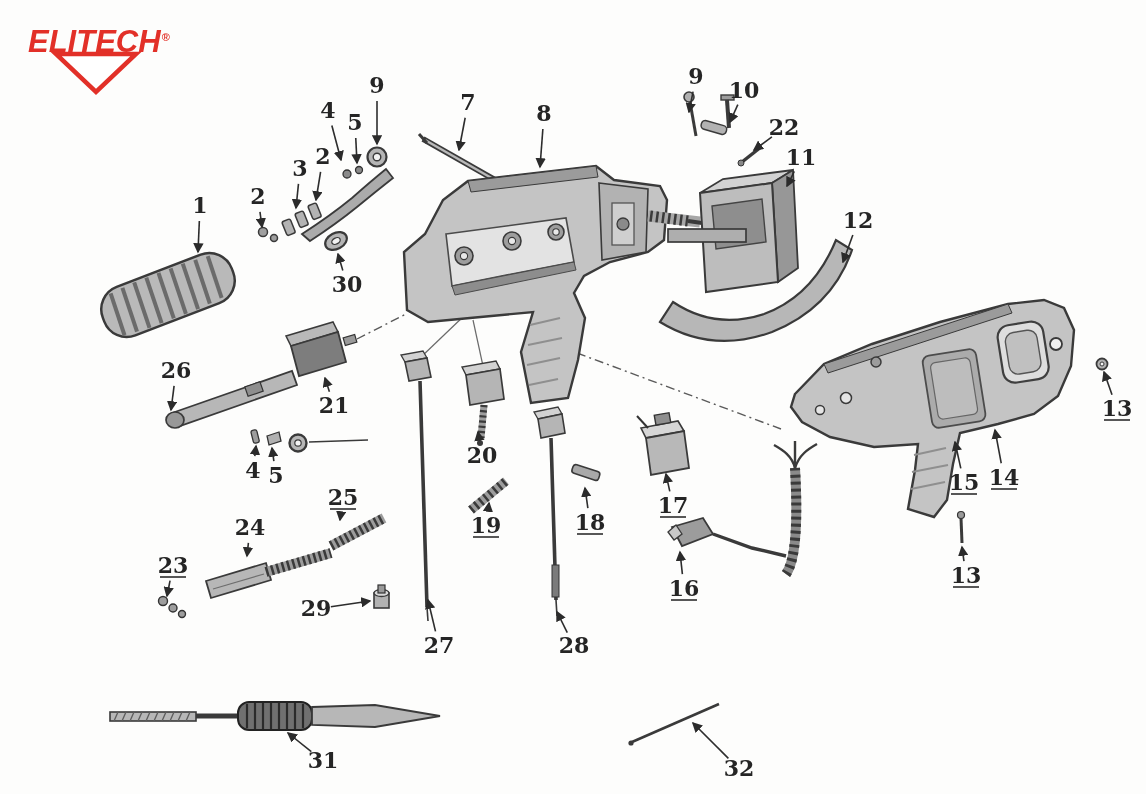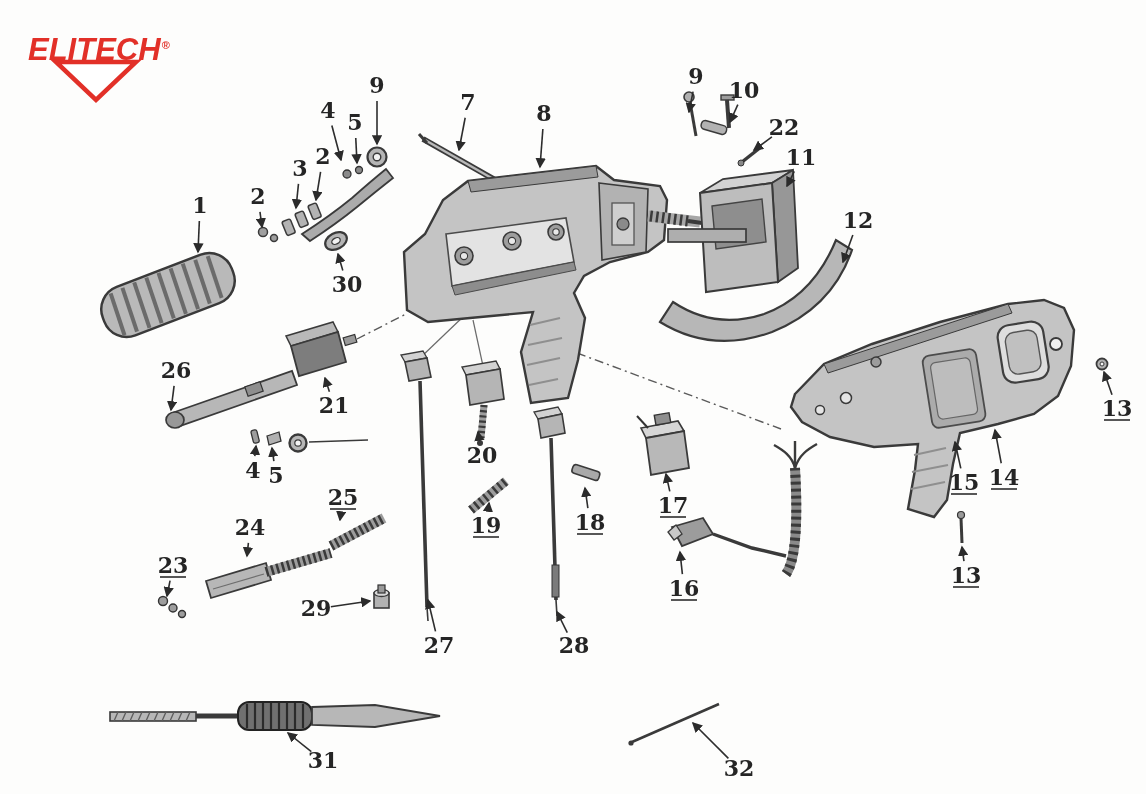--- a/index.html
+++ b/index.html
@@ -1,18 +1,18 @@
 <!DOCTYPE html>
 <html><head>
 <meta charset="utf-8">
 <style>
   html,body{margin:0;padding:0;background:#e9e9e9;}
   .page{position:relative;width:1146px;height:794px;background:#fdfdfc;font-family:"Liberation Sans",sans-serif;overflow:hidden;}
   .scene{position:absolute;left:0;top:0;width:1146px;height:794px;}
-  .logo{position:absolute;left:28px;top:34px;width:150px;}
+  .logo{position:absolute;left:28px;top:26px;width:150px;}
   .logo-text{font-family:"Liberation Sans",sans-serif;font-weight:bold;font-style:italic;font-size:31px;color:#e23028;line-height:1;white-space:nowrap;}
   .logo-text sup{font-size:11px;font-style:normal;margin-left:1px;}
   .logo-tri{display:block;margin:-7px 0 0 22px;}
   .callout-num{font-family:"DejaVu Serif",serif;font-size:22px;font-weight:bold;fill:#252525;text-anchor:middle;}
   .leader{stroke:#2d2d2d;stroke-width:1.6;fill:none;}
   .dashline line{stroke:#5a5a5a;stroke-width:1.4;stroke-dasharray:9 4 2 4;}
   .thin-link{stroke:#6a6a6a;stroke-width:1.2;}
 </style>
 </head>
 <body>

